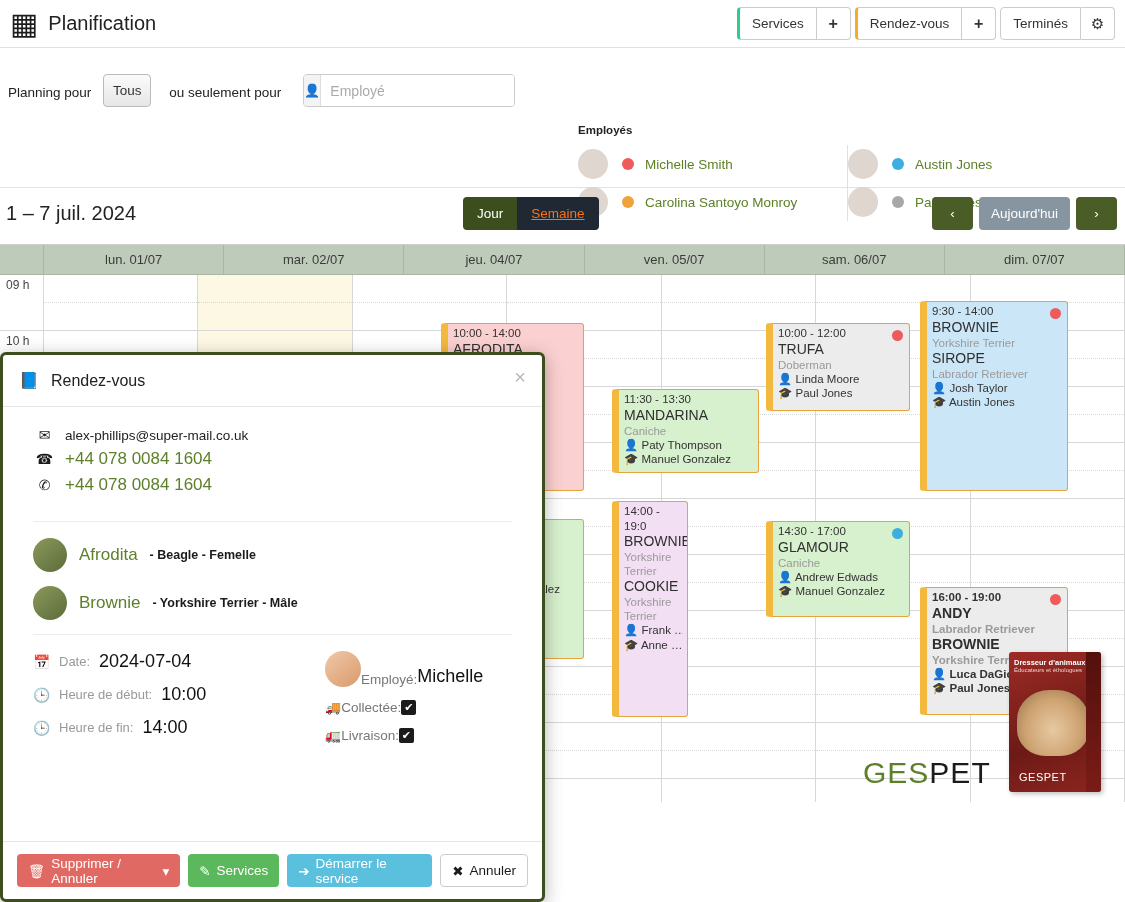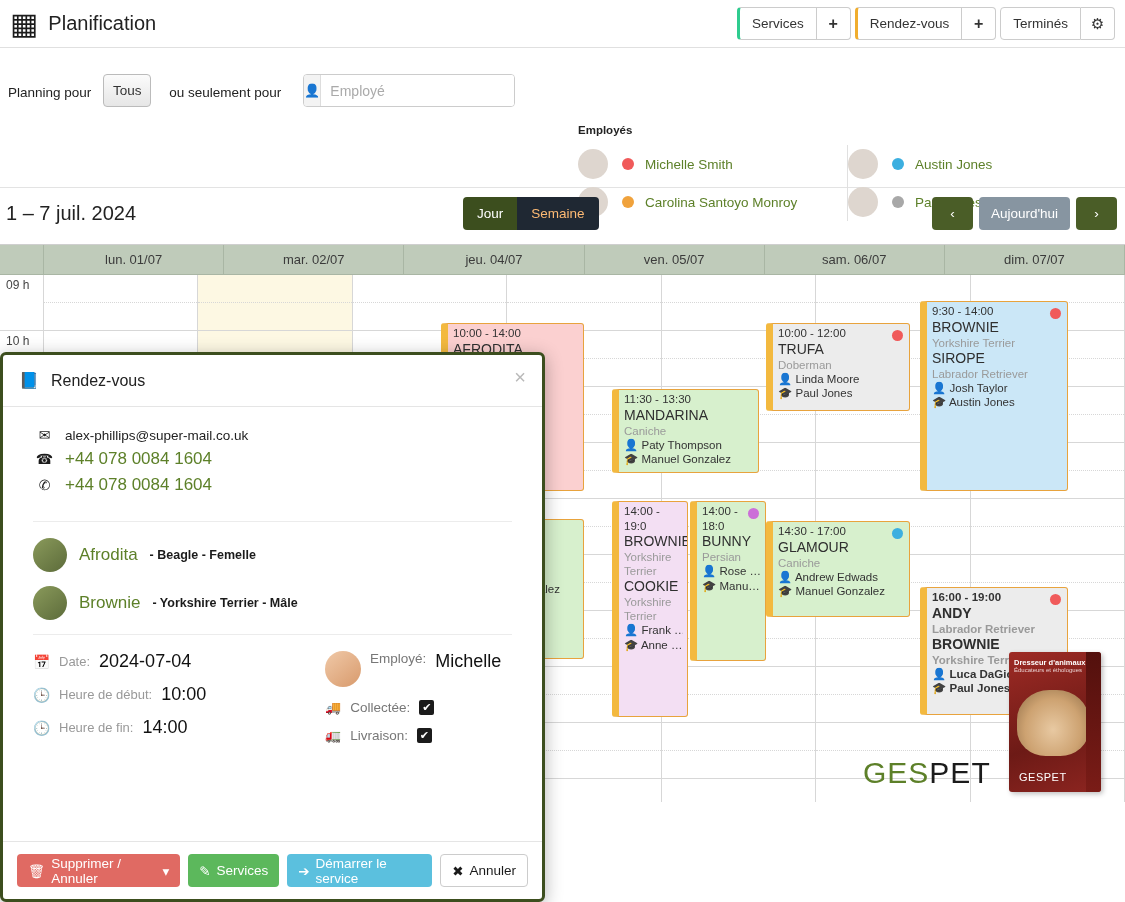--- a/index.html
+++ b/index.html
@@ -76,21 +76,21 @@
   .dot { width:12px; height:12px; border-radius:50%; margin:0 11px 0 14px; flex:0 0 12px; }
   .empname { font-size:13.5px; color:#5d8029; }
 
   
   #datenav { height:56px; position:relative;padding-left:36px; }
   #rangelabel { position:absolute; left:6px; top:14px; font-size:20px; color:#222; }
   #viewtoggle { position:absolute; left:463px; top:9px; display:flex; border-radius:4px; overflow:hidden; }
   #viewtoggle > div { height:33px; display:flex; align-items:center; padding:0 14px;
                       font-size:13.5px; cursor:pointer; }
   .tg-day { background:#3c4e1e; color:#fff; }
-  .tg-week { background:#1f2833; color:#fdba74; }
+  .tg-week { background:#1f2833; color:#f97316;text-decoration:underline; }
   #navbtns { position:absolute; right:8px; top:9px; display:flex; gap:6px; }
   .navbtn { height:33px; border-radius:4px; display:flex; align-items:center;
             justify-content:center; color:#fff; cursor:pointer; font-size:13.5px; }
   .nav-arrow { width:41px; background:#4a5d27; }
   .nav-today { padding:0 12px; background:#8795a1; }
 
   
   #cal { position:relative; height:558px; border-top:1px solid #cfcfcf; }
   #calhead { display:flex; height:30px; background:#bfcbba; border-bottom:1px solid #a9b6a4; }
   #calhead .gut { width:44px; border-right:1px solid #a9b6a4; }
@@ -185,21 +185,21 @@
   .petrow .pd { font-size:12.5px; color:#1b1b1b; font-weight:bold; }
   #details {
     margin-top:12px; border-top:1px solid #ececec; padding-top:16px; display:flex;
   }
   #dleft { width:292px; }
   .drow { display:flex; align-items:center; gap:9px; margin-bottom:12px; }
   .drow .ic { width:17px; text-align:center; font-size:14px; color:#1b1b1b; }
   .drow .lb { font-size:13px; color:#999; }
   .drow .vl { font-size:18px; color:#111; }
   #dright { flex:1; }
-  .erow { display:flex; align-items:flex-start; gap:9px; margin-bottom:13px; }
+  .erow { display:flex; align-items:flex-end; margin-bottom:13px; }
   .eav { width:36px; height:36px; border-radius:50%; flex:0 0 36px;
          background:linear-gradient(140deg,#f0c9a8,#d89a6c); }
   .elb { font-size:13.5px; color:#777; }
   .evl { font-size:18px; color:#111; }
   .chk { width:15px; height:15px; background:#1b1b1b; color:#fff; font-size:11px;
          display:inline-flex; align-items:center; justify-content:center; border-radius:2px; }
   #mfoot {
     border-top:1px solid #e5e5e5; padding:12px 14px; display:flex; gap:8px;
   }
   .mbtn {
@@ -428,28 +428,20 @@
         </div>
         <div class="ev ev-purple" style="left: 568px; top: 226px; width: 76px; height: 216px;">
           <div class="t">14:00 - 19:0</div>
           <div class="pet">BROWNIE</div>
           <div class="breed">Yorkshire Terrier</div>
           <div class="pet">COOKIE</div>
           <div class="breed">Yorkshire Terrier</div>
           <div class="who">👤 Frank …</div>
           <div class="who">🎓 Anne …</div>
         </div>
-        <div class="ev ev-green" style="left: 646px; top: 226px; width: 76px; height: 160px;">
-          <div class="t">14:00 - 18:0</div>
-          <div class="pet">BUNNY</div>
-          <div class="breed">Persian</div>
-          <div class="who">👤 Rose …</div>
-          <div class="who">🎓 Manu…</div>
-          <div class="sdot" style="background:#cc6fd8"></div>
-        </div>
         <div class="ev ev-grey" style="left: 722px; top: 48px; width: 144px; height: 88px;">
           <div class="t">10:00 - 12:00</div>
           <div class="pet">TRUFA</div>
           <div class="breed">Doberman</div>
           <div class="who">👤 Linda Moore</div>
           <div class="who">🎓 Paul Jones</div>
           <div class="sdot" style="background:#f05a5a"></div>
         </div>
         <div class="ev ev-green" style="left: 722px; top: 246px; width: 144px; height: 96px;">
           <div class="t">14:30 - 17:00</div>

